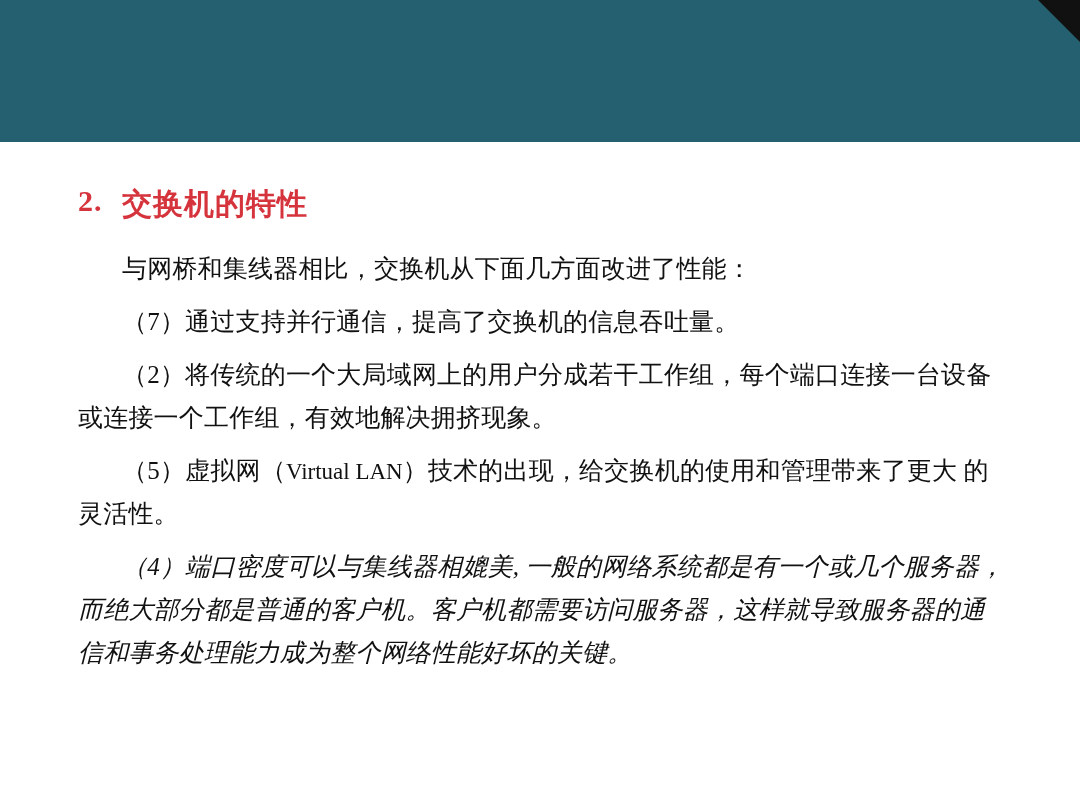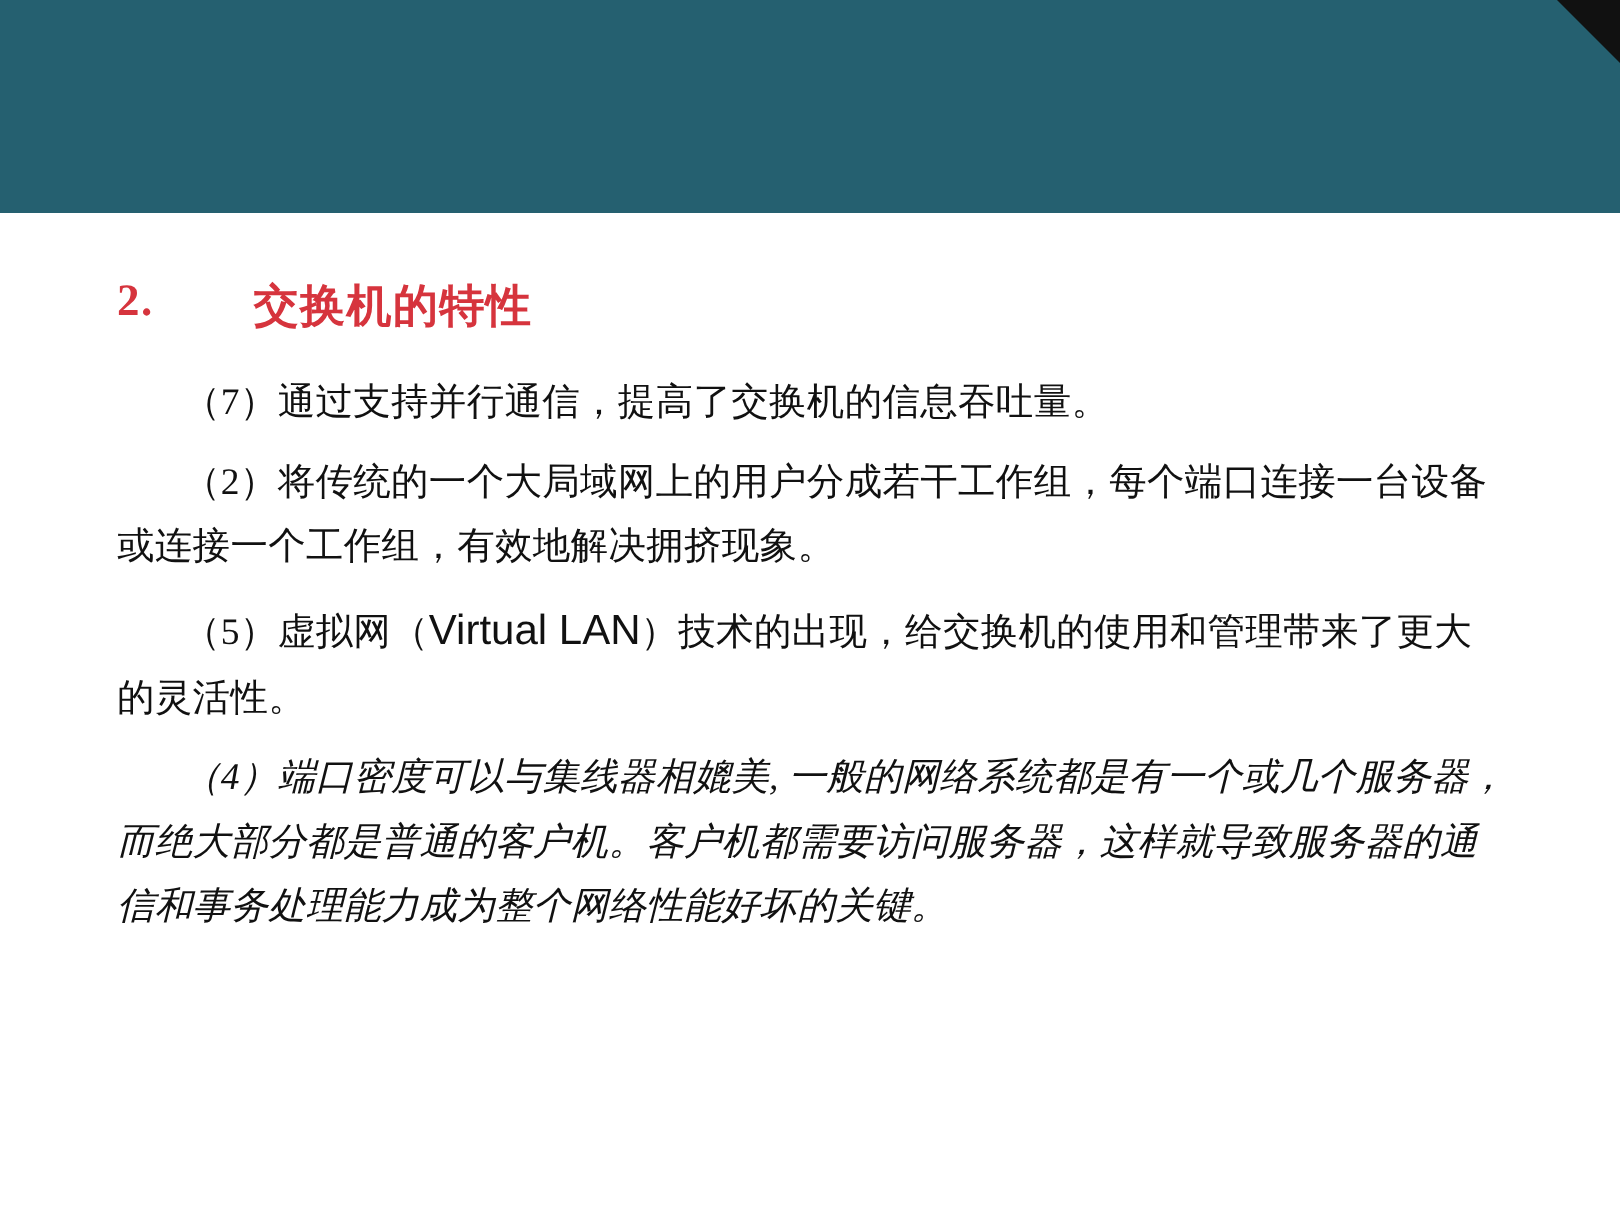--- a/index.html
+++ b/index.html
@@ -55,59 +55,59 @@
     font-weight: bold;
     letter-spacing: 1px;
     margin-bottom: 22px;
   }
   .heading-num {
     width: 44px;
     flex: 0 0 44px;
   }
   .heading-text {
     white-space: nowrap;
-    margin-left: 47px;
   }
   .body-block {
     color: #111111;
     font-size: 25px;
     line-height: 1.72;
     letter-spacing: 0.2px;
   }
   .para {
     margin: 0 0 10px 0;
     text-indent: 44px;
     text-align: left;
   }
   .para.last {
     margin-bottom: 0;
     font-style: italic;
   }
   .mono {
-    font-family: Liberation Sans, sans-serif;
-    font-size: 28px;
+    font-family: Liberation Serif, serif;
+    font-size: 23px;
     letter-spacing: 0px;
   }
 </style>
 </head>
 <body>
 
 <div class="slide">
 
   <div class="header-band"></div>
   <div class="corner-notch"></div>
 
   <div class="content">
 
     <div class="heading-row">
       <span class="heading-num">2.</span>
       <span class="heading-text">交换机的特性</span>
     </div>
 
     <div class="body-block">
+      <p class="para">与网桥和集线器相比，交换机从下面几方面改进了性能：</p>
       <p class="para">（7）通过支持并行通信，提高了交换机的信息吞吐量。</p>
       <p class="para">（2）将传统的一个大局域网上的用户分成若干工作组，每个端口连接一台设备 或连接一个工作组，有效地解决拥挤现象。</p>
       <p class="para"><span>（5）虚拟网（</span><span class="mono">Virtual LAN</span><span>）技术的出现，给交换机的使用和管理带来了更大 的灵活性。</span></p>
       <p class="para last">（4）端口密度可以与集线器相媲美, 一般的网络系统都是有一个或几个服务器，而绝大部分都是普通的客户机。客户机都需要访问服务器，这样就导致服务器的通信和事务处理能力成为整个网络性能好坏的关键。</p>
     </div>
 
   </div>
 </div>
 
 </body></html>

